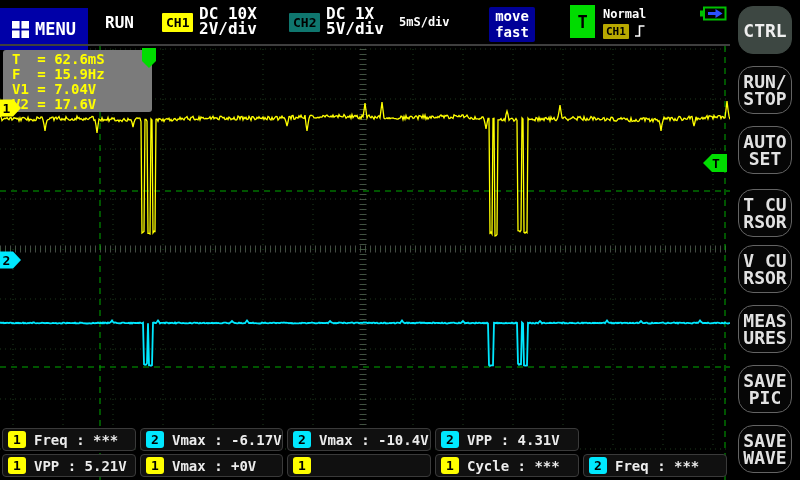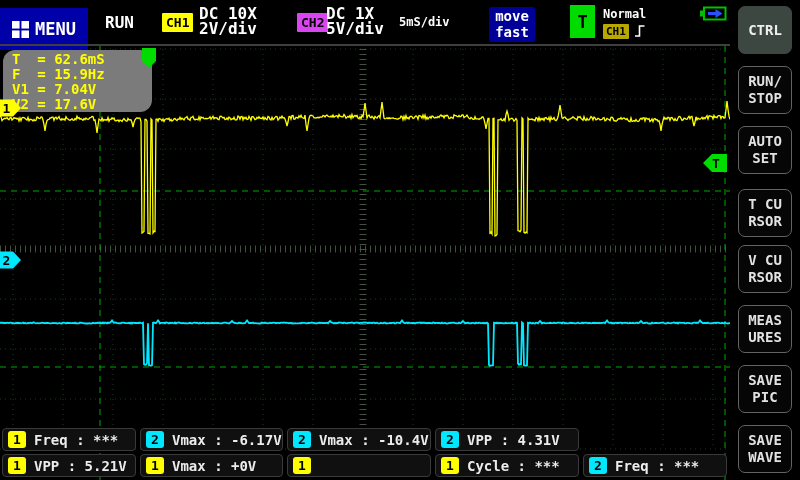--- a/index.html
+++ b/index.html
@@ -8,45 +8,45 @@
   
   .topbar{position:absolute;left:0;top:0;width:800px;height:44px;background:#000;z-index:50;}
   .topbar-divider{position:absolute;left:0;top:44px;width:730px;height:2px;background:#3f3f3f;z-index:50;}
   .menu-btn{position:absolute;left:0;top:0;width:88px;height:42px;background:#0000a8;
             display:flex;align-items:center;justify-content:center;gap:6px;cursor:pointer;margin-top:8px;}
   .menu-btn span{color:#fff;font-weight:bold;font-size:17px;}
   .run-label{position:absolute;left:105px;top:13px;color:#fff;font-weight:bold;font-size:16px;}
   .ch-badge{position:absolute;top:13px;height:19px;padding:0 4px;display:flex;align-items:center;
             color:#000;font-weight:bold;font-size:13px;border-radius:1px;}
   .ch1-badge{left:162px;background:#ffff00;}
-  .ch2-badge{left:297px;background:#d946ef;}
+  .ch2-badge{left:289px;background:#0f766e;}
   .ch-info{position:absolute;top:7px;color:#fff;font-weight:bold;font-size:16px;
            line-height:14.5px;white-space:pre-line;}
   .ch1-info{left:199px;}
   .ch2-info{left:326px;}
   .timebase{position:absolute;left:399px;top:15px;color:#fff;font-weight:bold;font-size:12px;}
   .movefast-btn{position:absolute;left:489px;top:7px;width:46px;height:34px;background:#000098;
             color:#fff;font-weight:bold;font-size:14px;line-height:16px;text-align:center;
             white-space:pre-line;padding-top:1px;border-radius:2px;cursor:pointer;}
   .t-badge{position:absolute;left:570px;top:5px;width:25px;height:33px;background:#00dc00;
            color:#000;font-weight:bold;font-size:17px;display:flex;align-items:center;justify-content:center;}
   .trig-mode{position:absolute;left:603px;top:7px;color:#fff;font-weight:bold;font-size:12px;}
   .trig-src-row{position:absolute;left:603px;top:23px;display:flex;align-items:center;gap:5px;}
   .trig-src-badge{background:#b8a800;color:#000;font-weight:bold;font-size:11px;padding:1px 3px;border-radius:1px;}
   .battery{position:absolute;left:700px;top:6px;}
   
   .sidebar{position:absolute;left:730px;top:0;width:70px;height:480px;background:#000;z-index:60;}
-  .side-btn{position:absolute;left:8px;width:54px;height:48px;border-radius:7px;
-            background:#060606;border:1px solid #636363;color:#e2e2e2;font-weight:bold;font-size:14px;
+  .side-btn{position:absolute;left:8px;width:54px;height:48px;border-radius:15px;
+            background:#060606;border:1px solid #636363;color:#e2e2e2;font-weight:bold;font-size:18px;
             line-height:17px;display:flex;align-items:center;justify-content:center;text-align:center;
             white-space:pre-line;cursor:pointer;box-sizing:border-box;}
   .side-btn.active{background:#3d4742;border:1px solid #3d4742;color:#efefef;}
   
   .readout{position:absolute;left:3px;top:50px;width:149px;height:62px;background:#7b7b7b;
-           border-radius:12px;z-index:10;padding:2px 0 0 9px;box-sizing:border-box;}
+           border-radius:3px;z-index:10;padding:2px 0 0 9px;box-sizing:border-box;}
   .readout div{color:#ffff00;font-weight:bold;font-size:14px;line-height:15px;white-space:pre;}
   
   #svg-lower{position:absolute;left:0;top:0;z-index:5;}
   #svg-upper{position:absolute;left:0;top:0;z-index:20;}
   
   .meas-row{position:absolute;left:0;height:23px;z-index:40;}
   .chip{position:absolute;top:0;height:23px;background:#101010;border:1px solid #3a3a3a;
         border-radius:4px;display:flex;align-items:center;gap:8px;padding-left:5px;box-sizing:border-box;}
   .chip .badge{width:18px;height:17px;border-radius:3px;color:#000;font-weight:bold;font-size:13px;
         display:flex;align-items:center;justify-content:center;flex:0 0 auto;}

